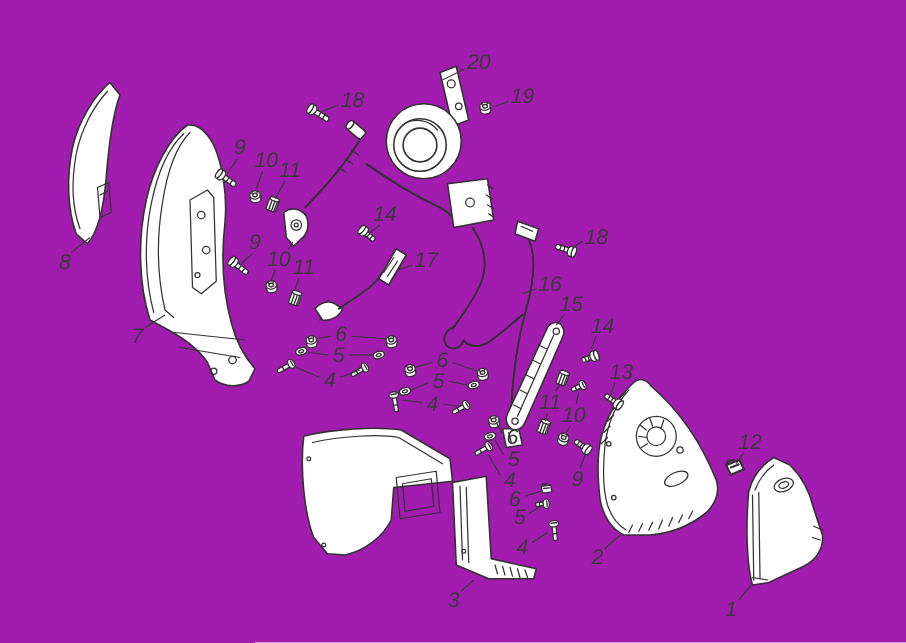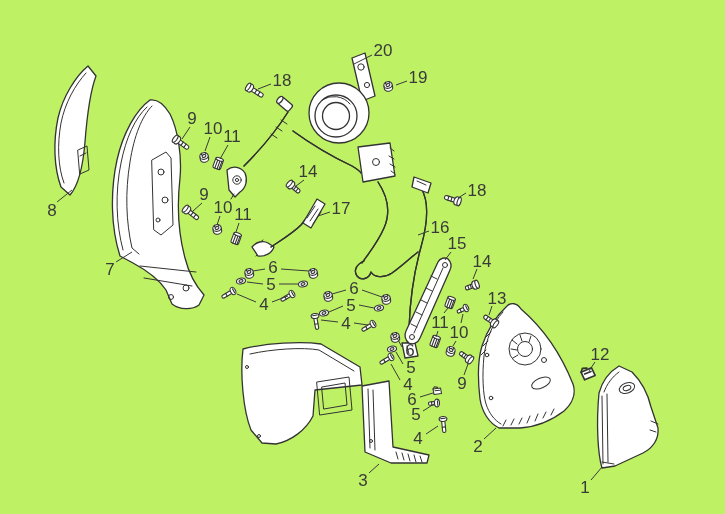--- a/index.html
+++ b/index.html
@@ -1,18 +1,19 @@
 <!DOCTYPE html>
 <html><head>
 <meta charset="utf-8">
 <style>
   html,body{margin:0;padding:0;background:#fff;}
   .stage{
-    position:relative;width:725px;height:514px;background:#bef264;overflow:hidden;
+    position:relative;width:725px;height:514px;background:#a21caf;overflow:hidden;
     font-family:"Liberation Sans","DejaVu Sans",sans-serif;
+    font-style:italic;
   }
   svg{display:block;}
   
   #parts-layer path, #parts-layer line, #parts-layer circle, #parts-layer ellipse, #parts-layer rect{
     fill:none;stroke:#333;stroke-width:1.3;stroke-linecap:round;stroke-linejoin:round;
   }
   #parts-layer .solid{fill:#ffffff;}
   #parts-layer .thin{stroke-width:1;}
   #parts-layer .hatch{stroke-width:1;}
   

